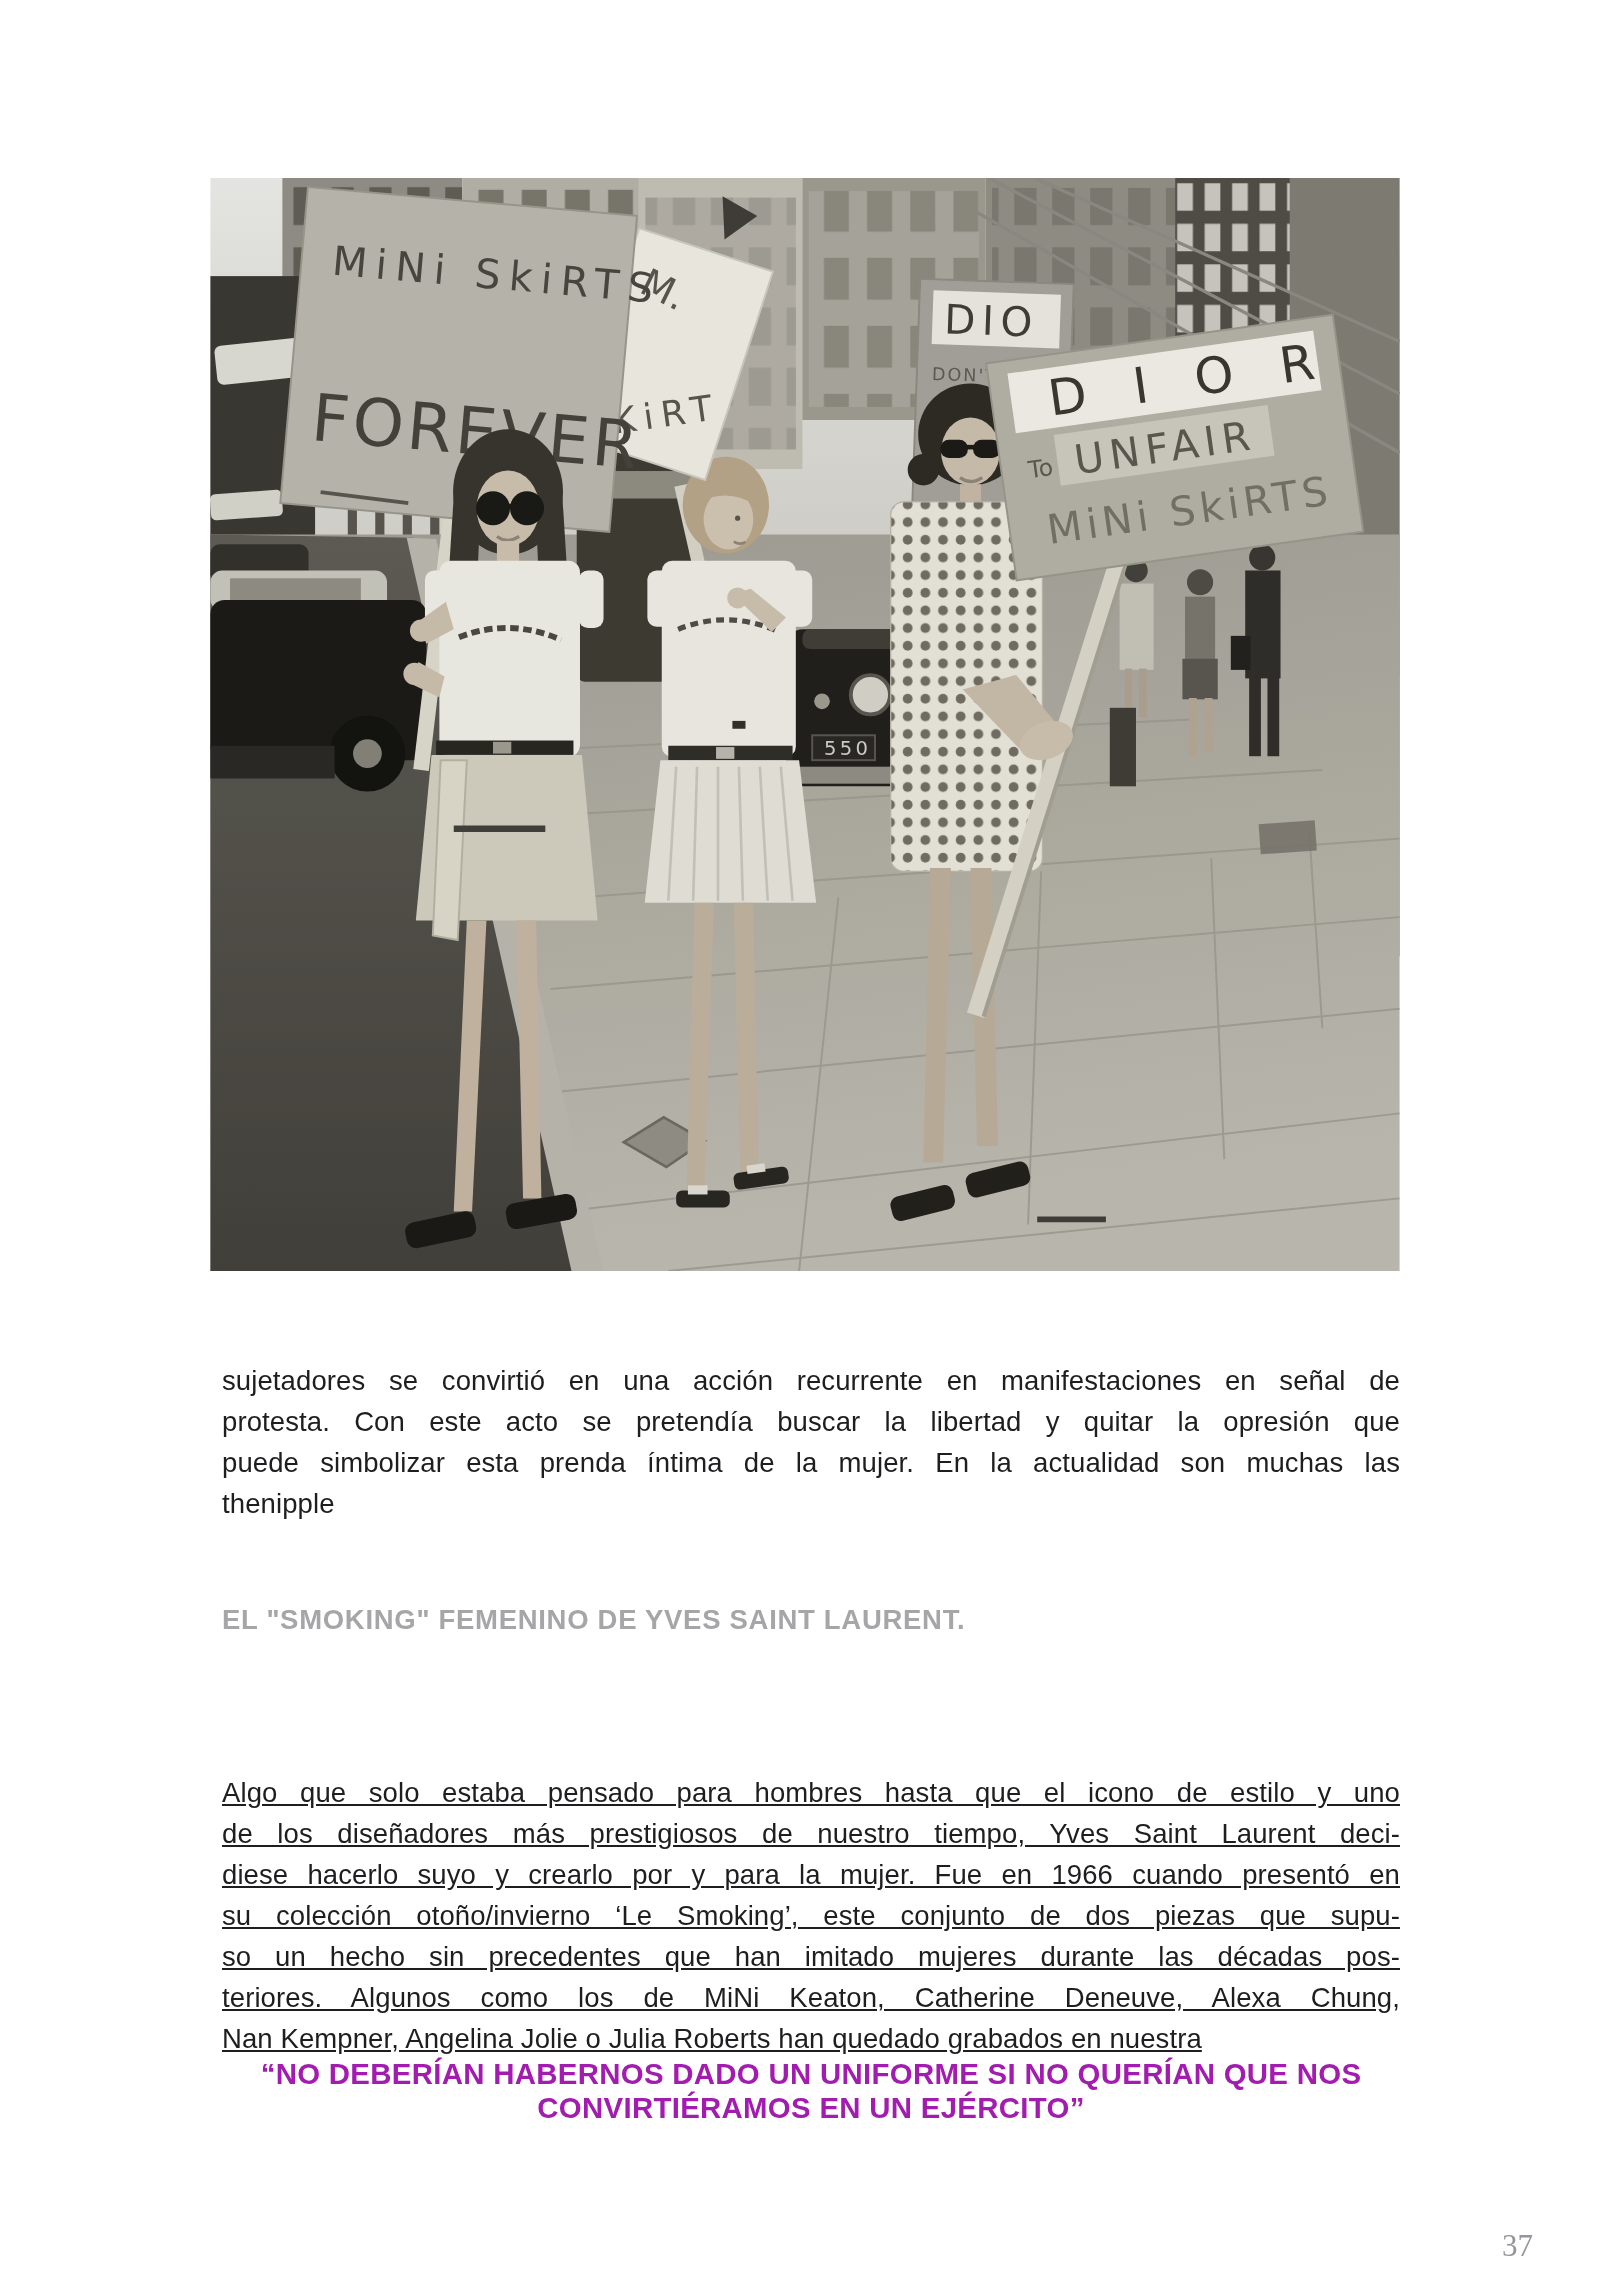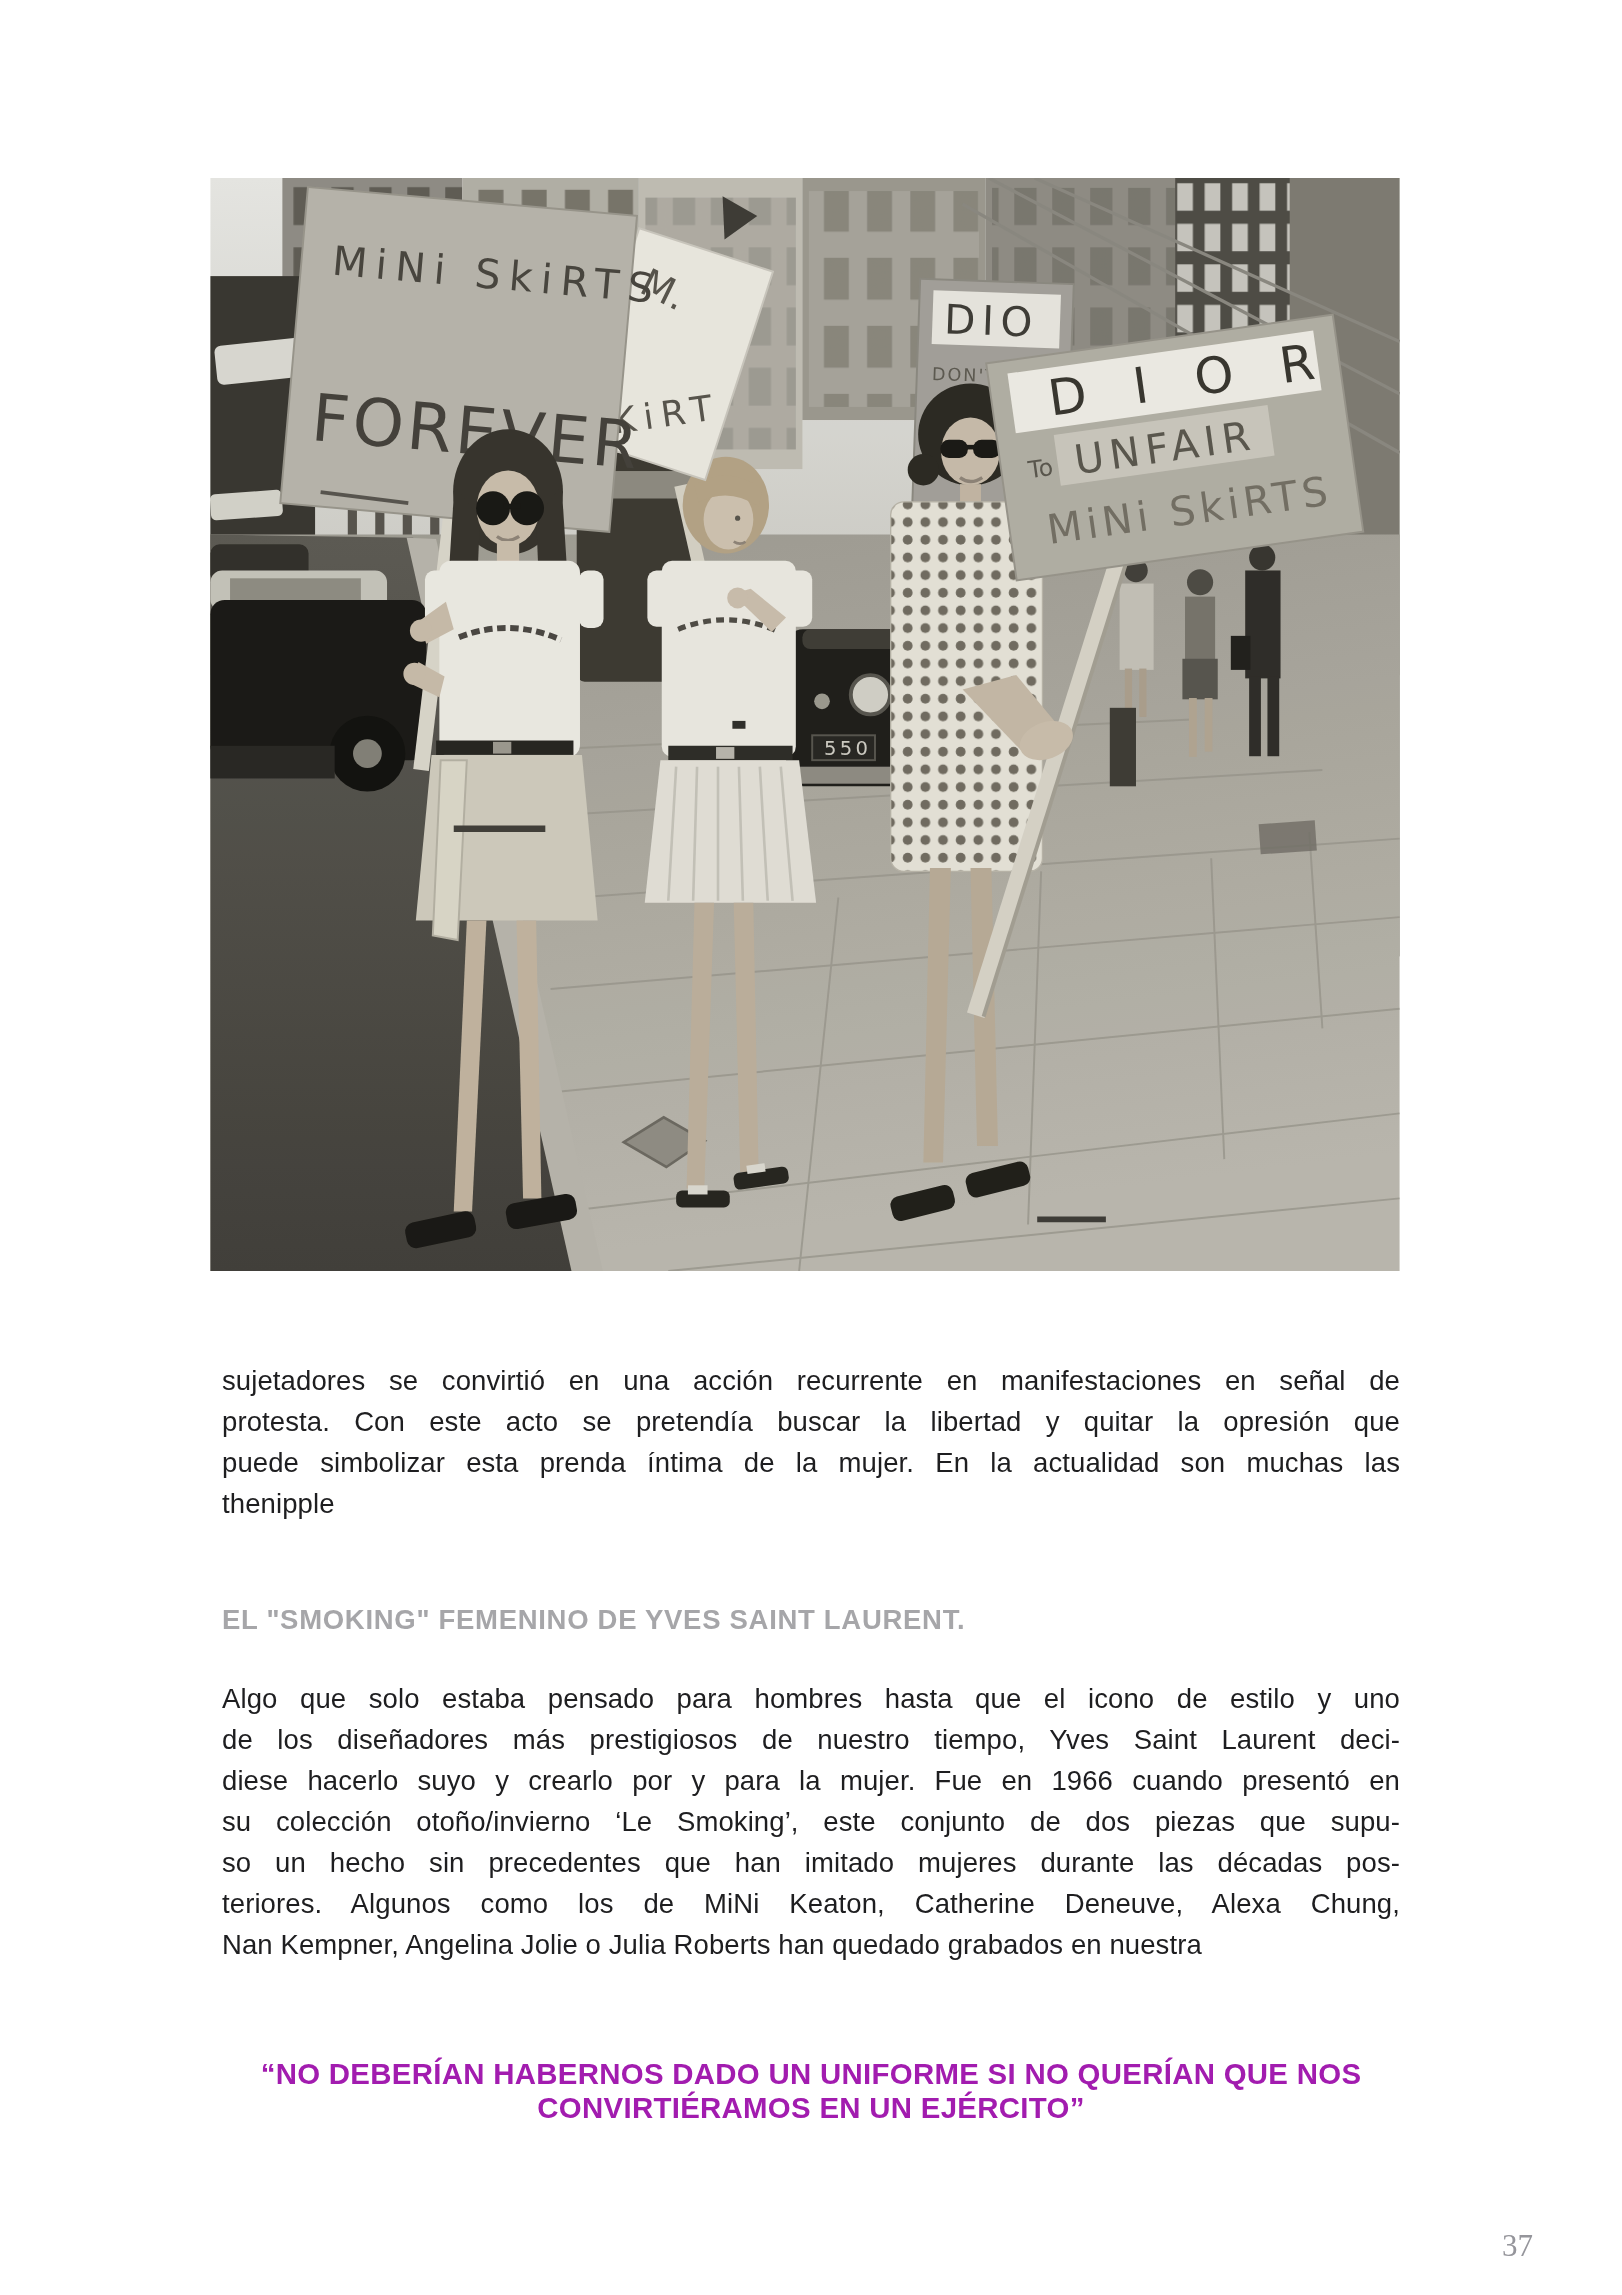--- a/index.html
+++ b/index.html
@@ -24,21 +24,21 @@
     left: 222px;
     width: 1178px;
     color: #1e1e20;
     font-size: 27.5px;
     line-height: 41px;
     letter-spacing: 0.1px;
   }
   .para .line { text-align: justify; text-align-last: justify; }
   .para .line:last-child { text-align-last: left; }
   .p1 { top: 1360px; }
-  .p2 { top: 1678px; }
+  .p2 { top: 1772px; text-decoration: underline; }
 
   .subhead {
     position: absolute;
     left: 222px; top: 1604px;
     margin: 0;
     font-size: 27.5px;
     font-weight: bold;
     letter-spacing: 0.7px;
     color: #a6a6a9;
   }

